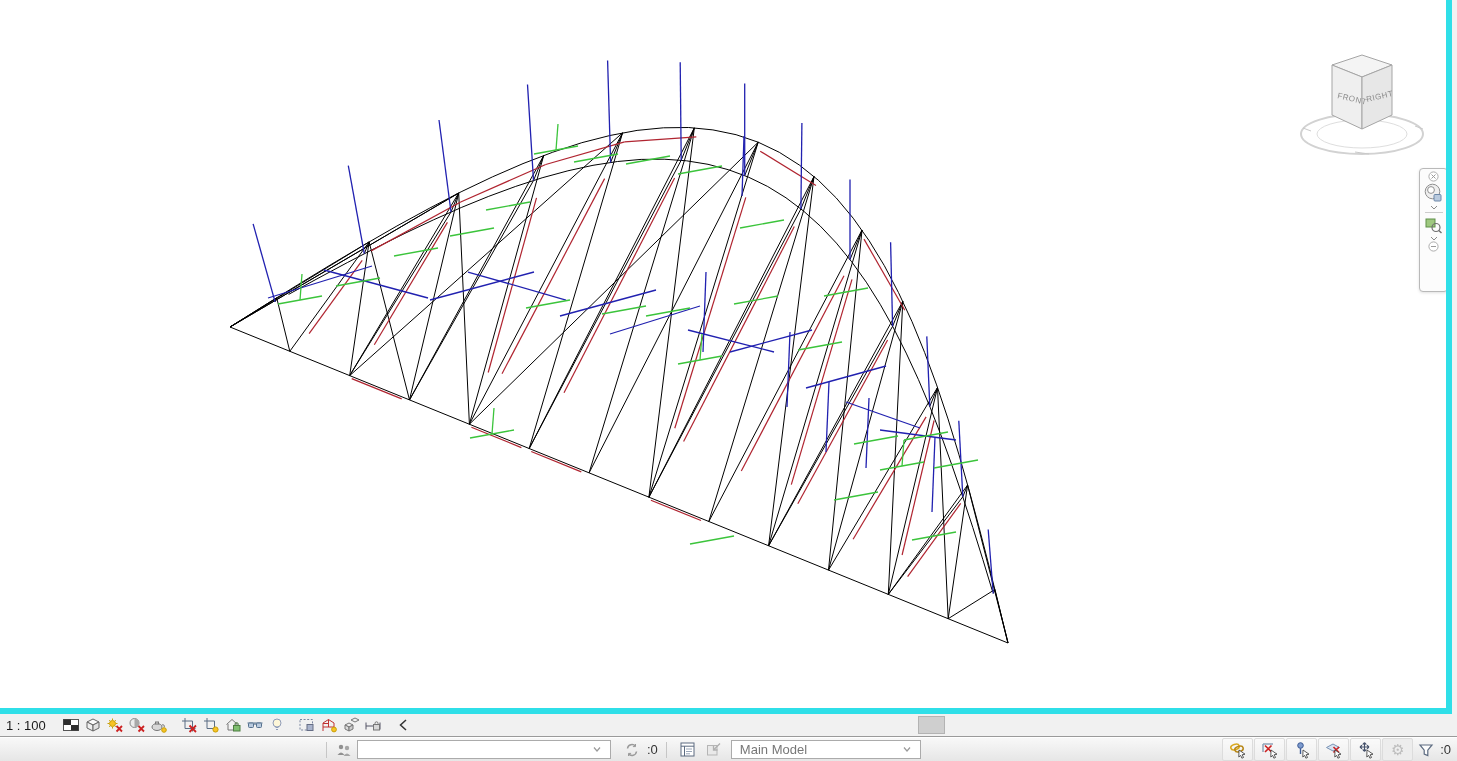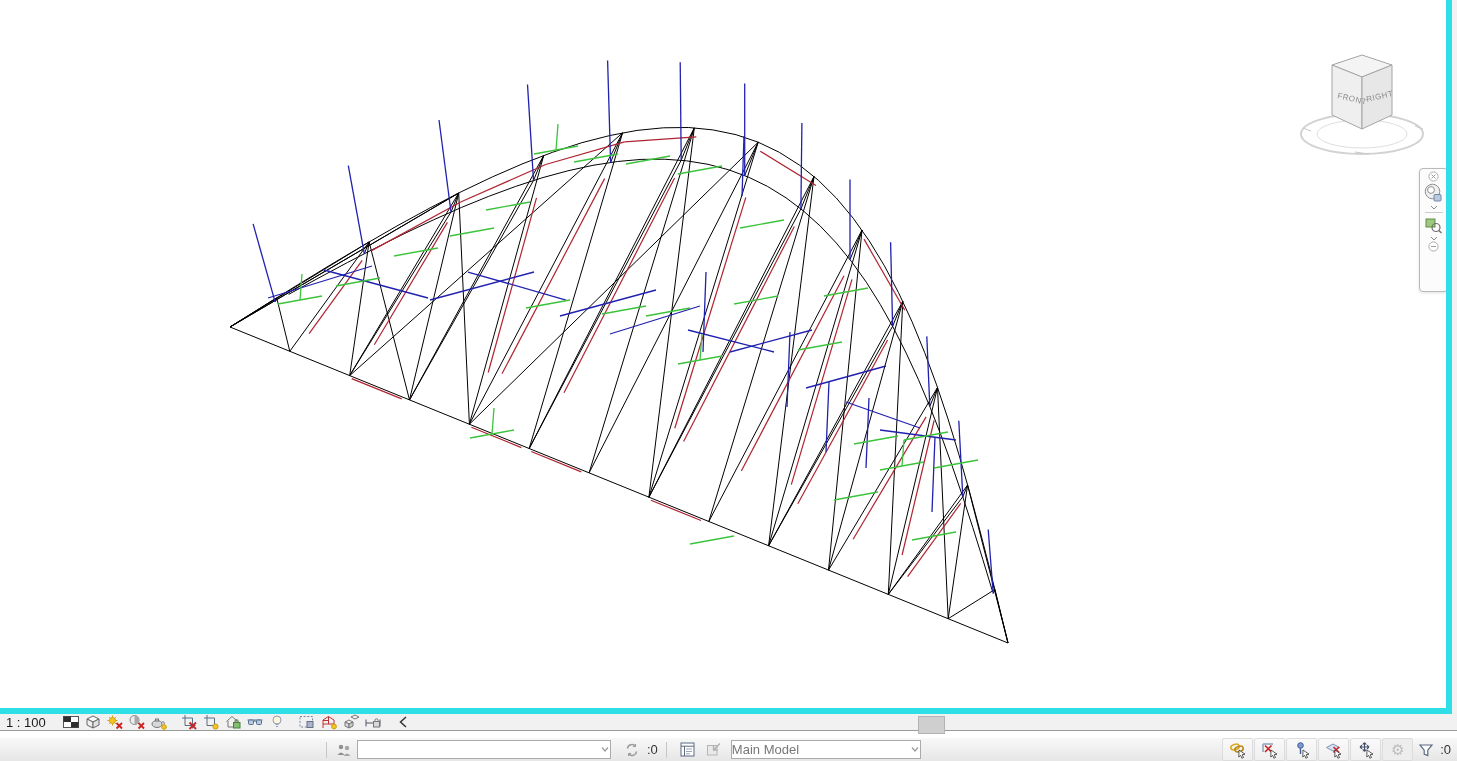--- a/index.html
+++ b/index.html
@@ -12,30 +12,30 @@
   .frame-bottom{position:absolute;left:0;top:708px;width:1452px;height:6px;}
   .right-sliver{position:absolute;left:1452px;top:0;width:5px;height:714px;background:#f2f2f2;}
   
   #viewcube{position:absolute;left:1295px;top:42px;}
   #viewcube text{font-family:"Liberation Sans",sans-serif;font-size:8px;fill:#8a8a8a;letter-spacing:.5px;}
   
   #navbar{position:absolute;left:1419px;top:168px;width:29px;height:124px;background:#fcfcfc;border:1px solid #b9b9b9;border-radius:4px;box-shadow:0 1px 3px rgba(0,0,0,.12);display:flex;flex-direction:column;align-items:center;box-sizing:border-box;padding:2px 0;}
   #navbar .nv{display:flex;justify-content:center;align-items:center;width:100%;cursor:pointer;}
   #navbar hr{width:18px;border:none;border-top:1px solid #ccc;margin:2px 0;}
   
-  #vcb{position:absolute;left:0;top:714px;width:1457px;height:17px;background:#f1f1f1;border-bottom:1px solid #9a9a9a;box-sizing:border-box;display:flex;align-items:center;padding-left:6px;}
+  #vcb{position:absolute;left:0;top:714px;width:1457px;height:23px;background:#f1f1f1;border-bottom:1px solid #9a9a9a;box-sizing:border-box;display:flex;align-items:center;padding-left:6px;}
   .vcb-scale{font-size:13px;color:#1a1a1a;width:54px;cursor:pointer;}
   .ibtn{width:22px;height:20px;display:flex;align-items:center;justify-content:center;cursor:pointer;flex:0 0 auto;}
   .gap{margin-left:8px;}
   #hthumb{position:absolute;left:918px;top:716px;width:27px;height:18px;background:#cfcfcf;border:1px solid #b3b3b3;box-sizing:border-box;cursor:pointer;}
   
   #sbar{position:absolute;left:0;top:738px;width:1457px;height:23px;background:linear-gradient(#f8f8f8,#e6e6e6);display:flex;align-items:center;box-sizing:border-box;padding-right:6px;}
   .sspacer{width:322px;flex:0 0 auto;}
   .vsep{width:1px;height:16px;background:#c6c6c6;margin:0 4px;flex:0 0 auto;}
-  .combo{background:#fff;border:1px solid #ababab;height:19px;display:flex;align-items:center;box-sizing:border-box;padding:0 0;cursor:pointer;}
+  .combo{background:#fff;border:1px solid #ababab;height:19px;display:flex;align-items:center;box-sizing:border-box;padding:0 8px;cursor:pointer;}
   .combo .cv{flex:1;font-size:13px;color:#777;white-space:nowrap;overflow:hidden;}
   .count{font-size:13px;color:#333;margin-left:2px;}
   .sbtn{width:26px;height:20px;display:flex;align-items:center;justify-content:center;cursor:pointer;flex:0 0 auto;}
   .grow{flex:1 1 auto;}
   .rbtn{width:29px;height:21px;display:flex;align-items:center;justify-content:center;border:1px solid #dcdcdc;border-radius:2px;background:rgba(255,255,255,.35);margin-left:1px;cursor:pointer;flex:0 0 auto;}
   .gear-ch{font-size:15px;color:#bdbdbd;}
 </style>
 </head>
 <body>
 

